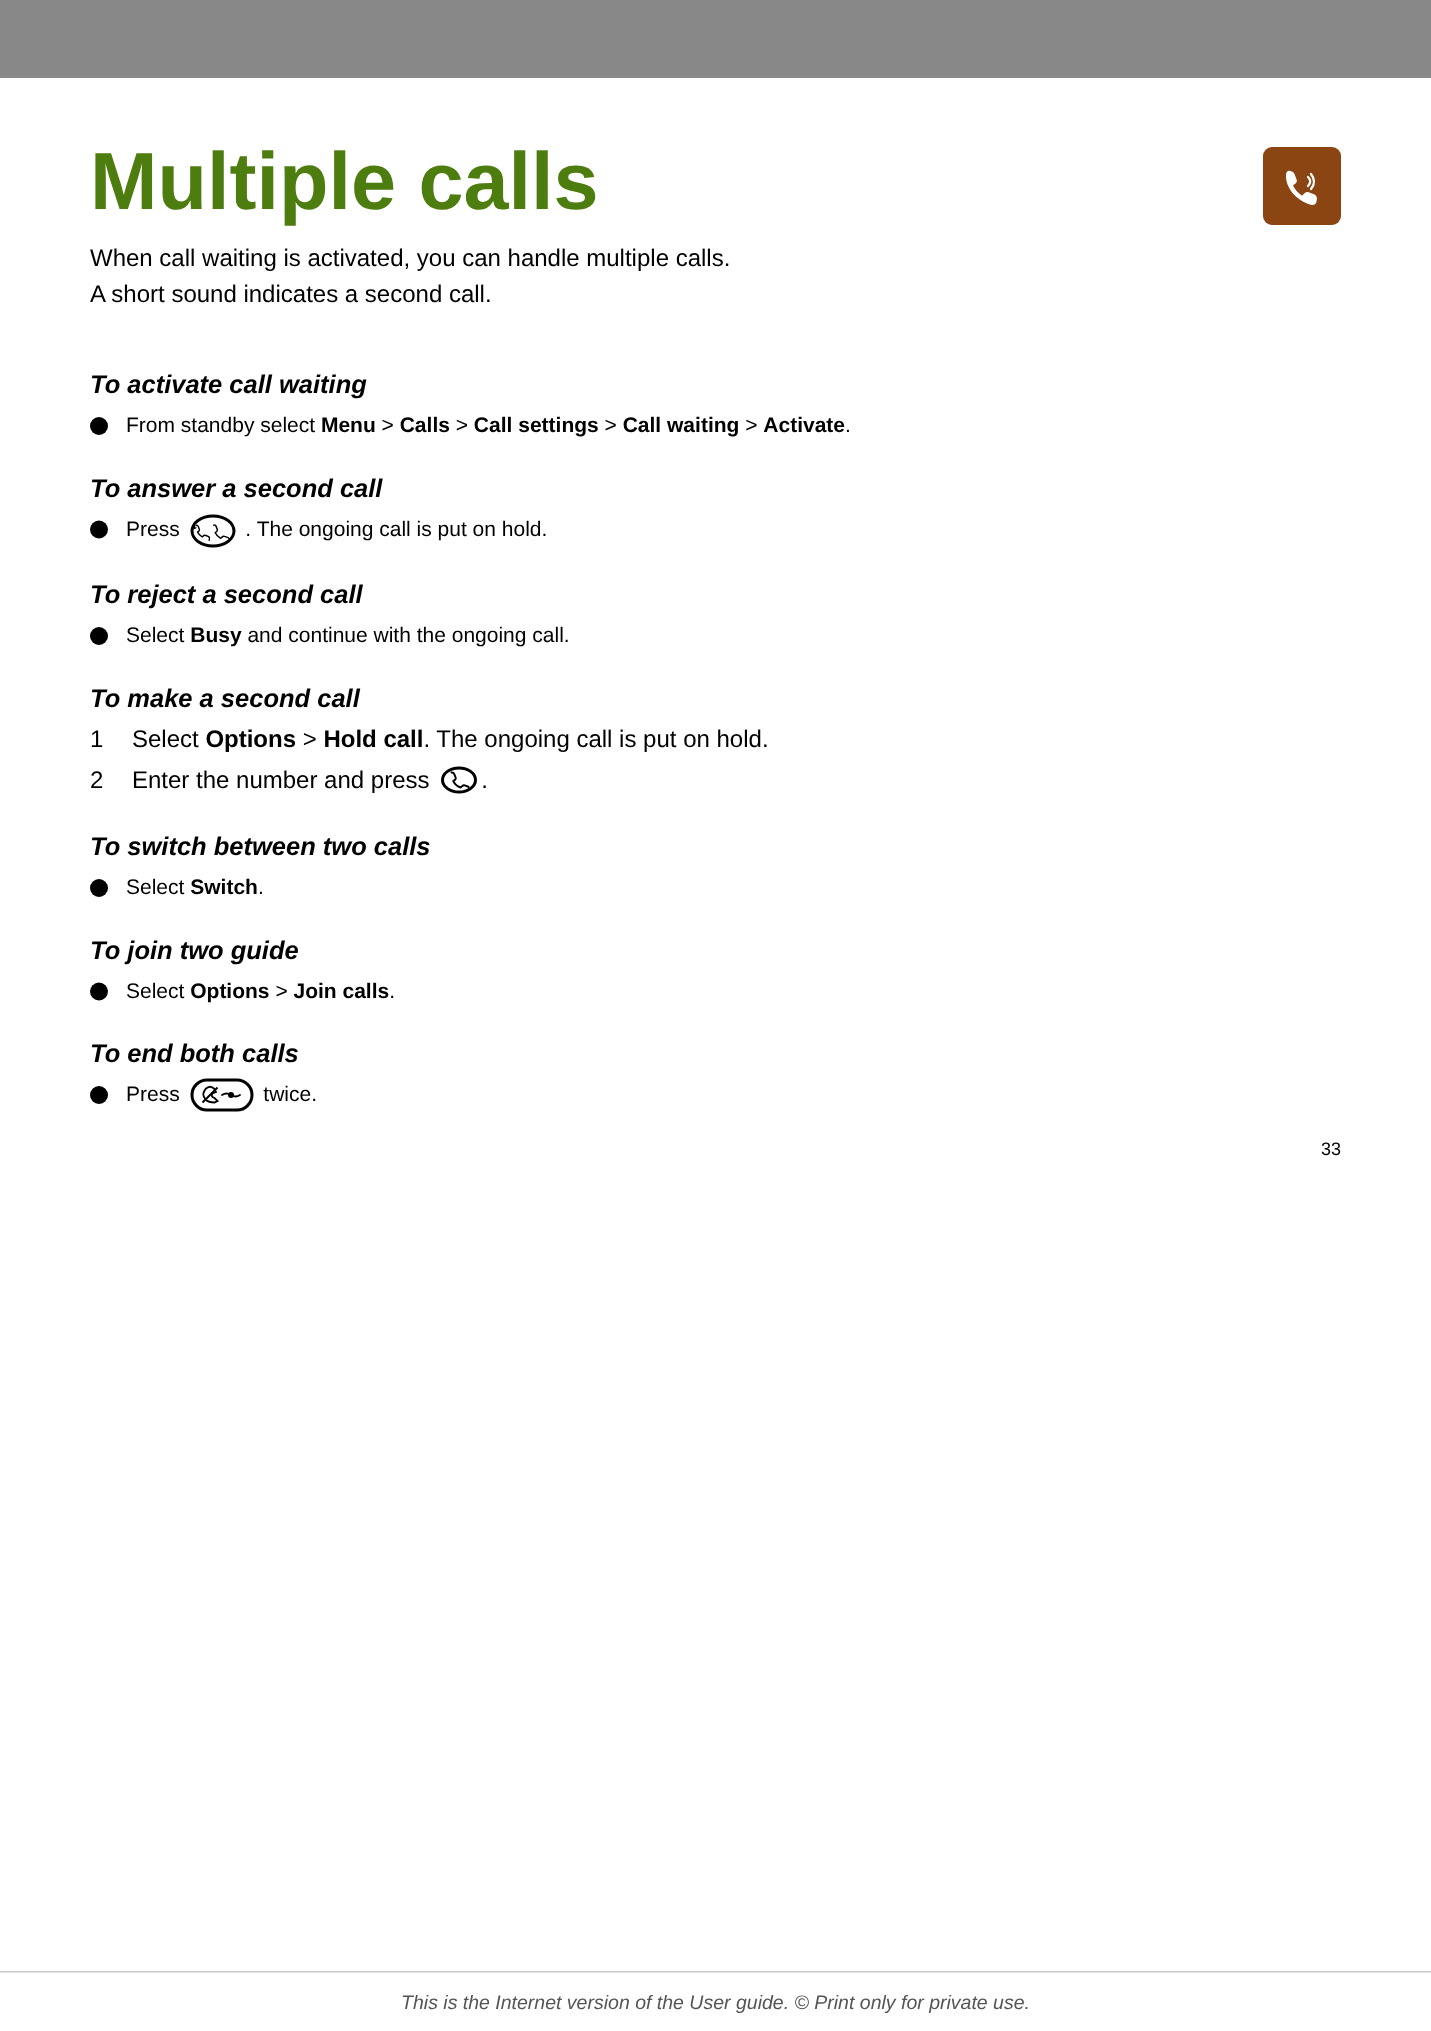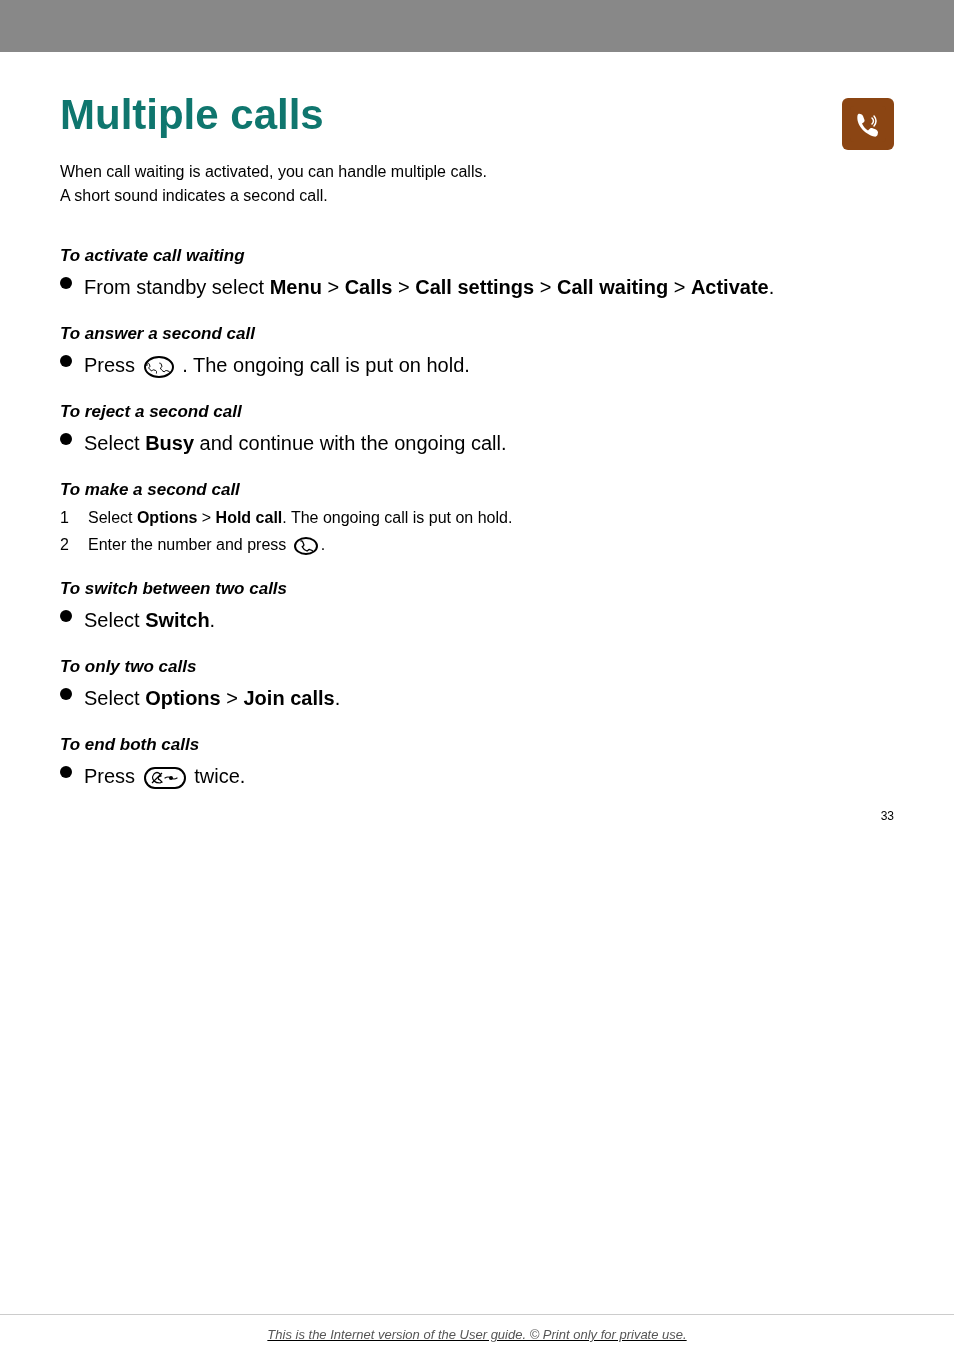--- a/index.html
+++ b/index.html
@@ -30,23 +30,23 @@
     }
 
     .page-header {
       display: flex;
       justify-content: space-between;
       align-items: flex-start;
       margin-bottom: 10px;
     }
 
     .page-title {
-      font-size: 42px;
+      font-size: 54px;
       font-weight: bold;
-      color: #0f766e;
+      color: #4d7c0f;
       line-height: 1.1;
     }
 
     .phone-icon-box {
       width: 52px;
       height: 52px;
       background: #8B4513;
       border-radius: 6px;
       display: flex;
       align-items: center;
@@ -80,21 +80,21 @@
     }
 
     .bullet-list {
       list-style: none;
       padding-left: 0;
     }
 
     .bullet-list li {
       display: flex;
       align-items: flex-start;
-      font-size: 20px;
+      font-size: 14px;
       line-height: 1.5;
       margin-bottom: 4px;
     }
 
     .bullet {
       display: inline-block;
       width: 12px;
       height: 12px;
       background: #000000;
       border-radius: 50%;
@@ -141,21 +141,20 @@
     .footer-bar {
       position: absolute;
       bottom: 0;
       left: 0;
       width: 100%;
       border-top: 1px solid #cccccc;
       padding: 12px 60px;
       display: flex;
       justify-content: center;
       align-items: flex-end;
-      text-decoration: underline;
     }
 
     .footer-text {
       font-size: 13px;
       color: #555555;
       font-style: italic;
     }
 
     .page-number {
       position: absolute;
@@ -271,21 +270,21 @@
       <li>
         <span class="bullet"></span>
         <span class="li-content">
           Select <strong>Switch</strong>.
         </span>
       </li>
     </ul>
   </div>
 
   <div class="section">
-    <p class="section-title">To only two calls</p>
+    <p class="section-title">To join two guide</p>
     <ul class="bullet-list">
       <li>
         <span class="bullet"></span>
         <span class="li-content">
           Select <strong>Options</strong> &gt; <strong>Join calls</strong>.
         </span>
       </li>
     </ul>
   </div>
 

